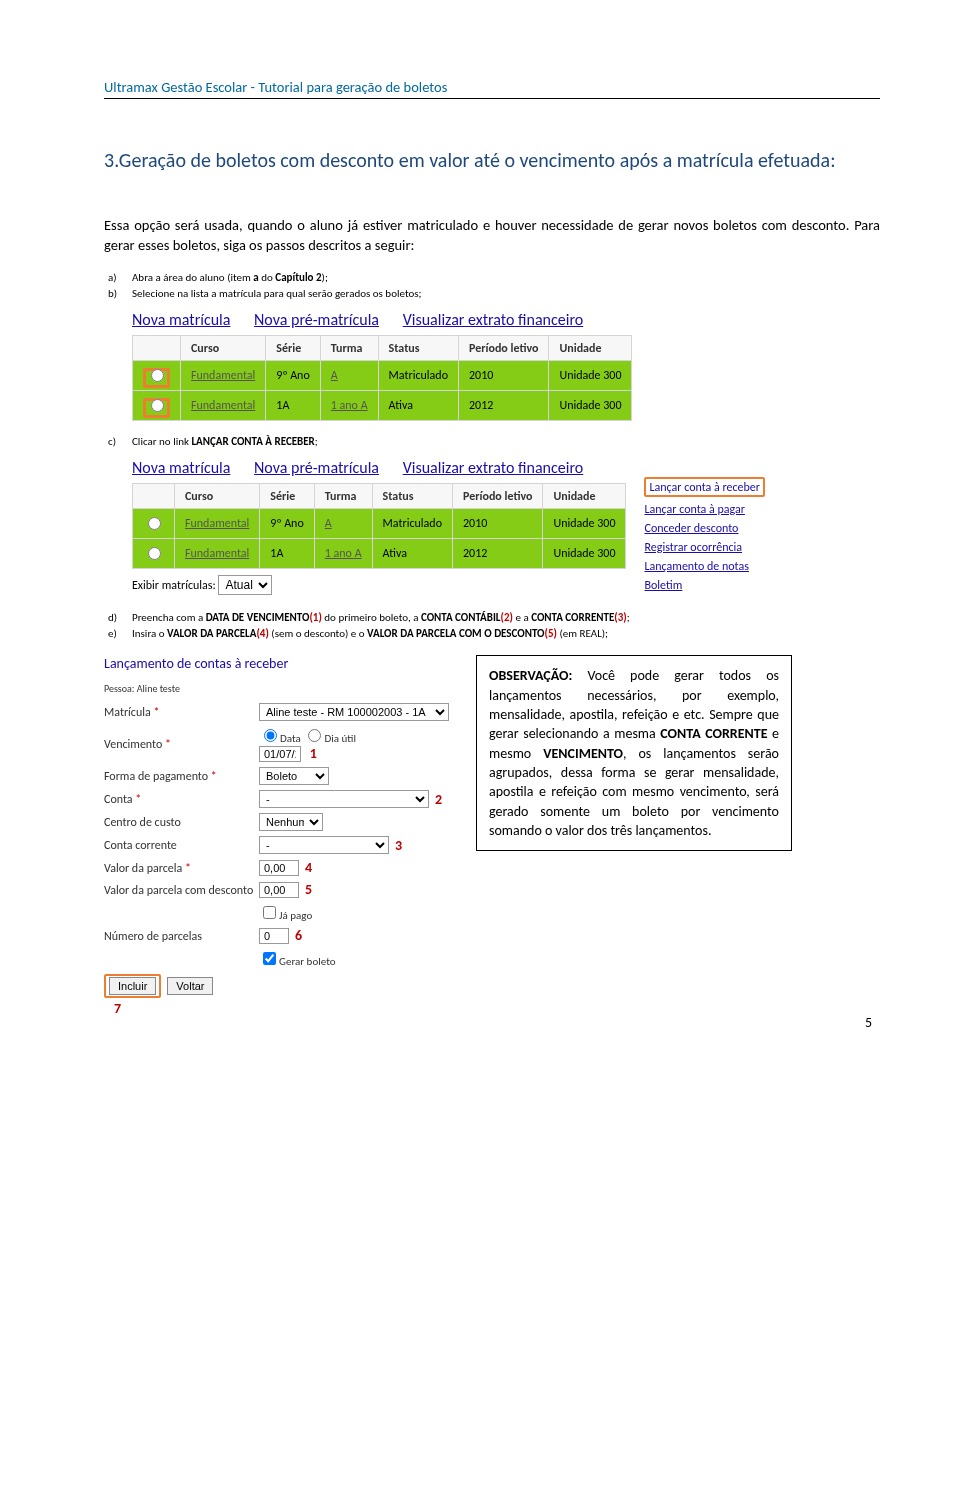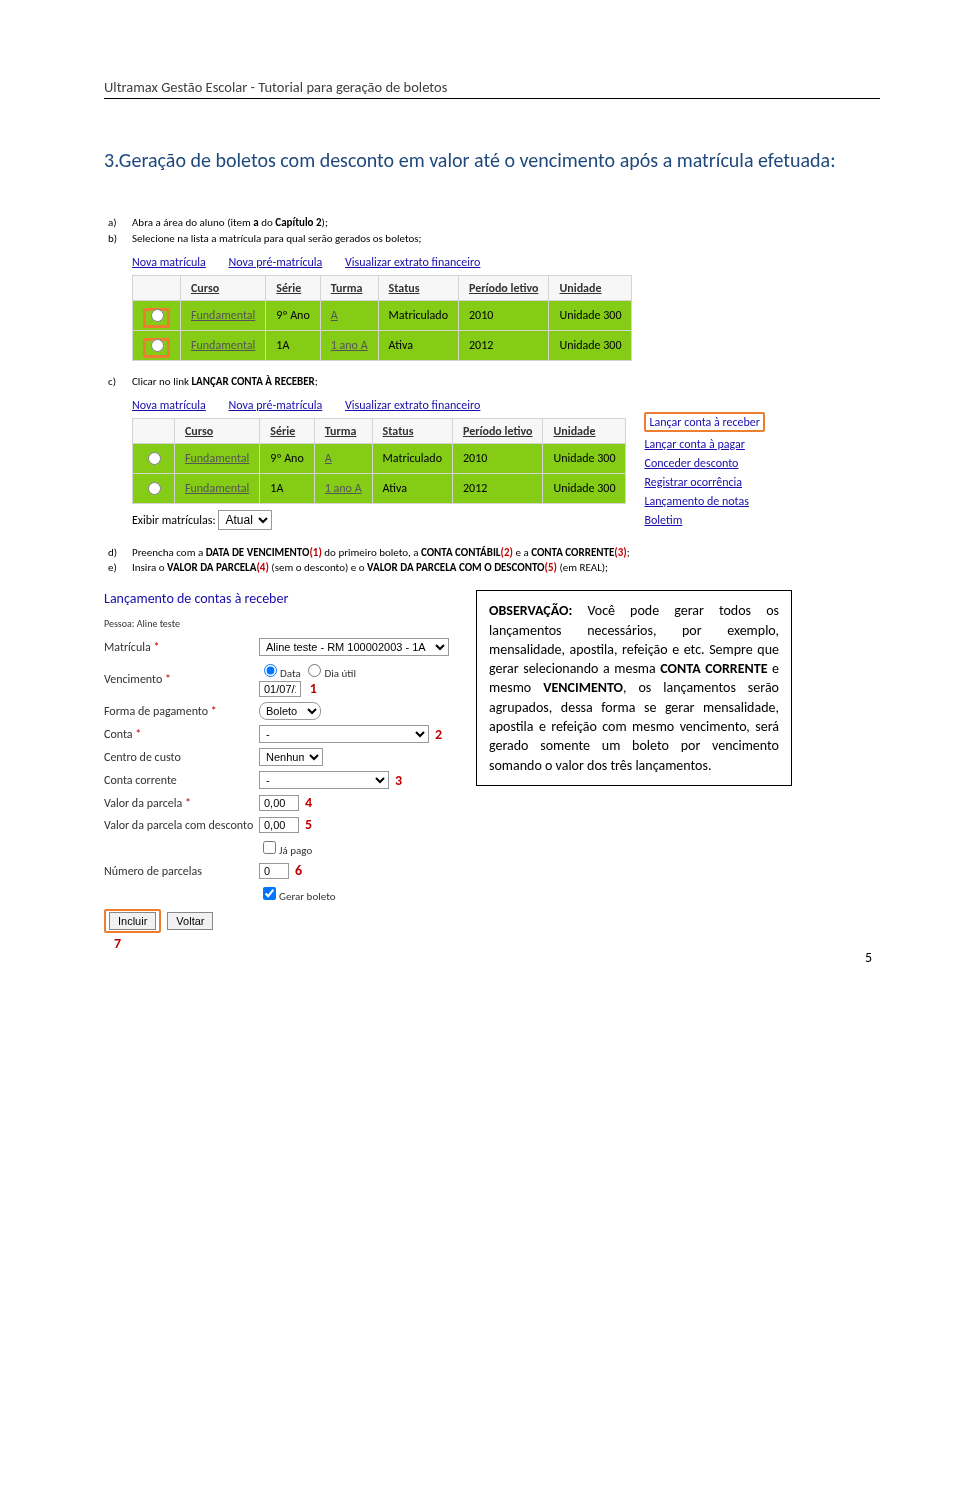--- a/index.html
+++ b/index.html
@@ -9,21 +9,21 @@
     background: #fff;
     color: #000;
     width: 960px;
   }
   .page {
     padding: 78px 80px 30px 104px;
     position: relative;
   }
   .header {
     font-size: 14.5px;
-    color: #404040;
+    color: #0369a1;
     border-bottom: 1px solid #000;
     padding-bottom: 2px;
     margin-bottom: 48px;
   }
   h2.section-title {
     font-size: 20px;
     color: #1f497d;
     font-weight: normal;
     margin: 0 0 42px 0;
     line-height: 1.35;
@@ -51,21 +51,21 @@
     position: absolute;
     left: -24px;
     width: 18px;
   }
   .bold { font-weight: bold; }
   .red { color: #c00000; }
   .screenshot {
     margin: 4px 0 14px 28px;
   }
   .links-row {
-    font-size: 12px;
+    font-size: 16px;
   }
   .links-row .lnk {
     color: #1a0dab;
     text-decoration: underline;
     margin-right: 20px;
     cursor: pointer;
   }
   .tbl {
     border-collapse: collapse;
     font-size: 12px;
@@ -74,21 +74,20 @@
   .tbl th, .tbl td {
     border: 1px solid #d4d4d4;
     padding: 5px 10px;
     text-align: left;
     background: #84cc16;
   }
   .tbl th {
     color: #333;
     font-weight: bold;
     background: #f7f7f7;
-    text-decoration: underline;
   }
   .tbl td.underline-cell { text-decoration: underline; color: #555; }
   .radio-cell {
     width: 30px;
     text-align: center;
   }
   .highlight-radio {
     border: 3px solid #ed7d31;
     border-radius: 2px;
   }
@@ -179,20 +178,21 @@
   }
 </style>
 </head>
 <body>
 
 <div class="page">
   <div class="header">Ultramax Gestão Escolar - Tutorial para geração de boletos</div>
 
   <h2 class="section-title">3.Geração de boletos com desconto em valor até o vencimento após a matrícula efetuada:</h2>
 
+  <p class="intro-para">Essa opção será usada, quando o aluno já estiver matriculado e houver necessidade de gerar novos boletos com desconto. Para gerar esses boletos, siga os passos descritos a seguir:</p>
 
   <ol class="alpha">
     <li data-letter="a)">
       <span>Abra a área do aluno (item </span><span class="bold">a</span><span> do </span><span class="bold">Capítulo 2</span><span>);</span>
     </li>
     <li data-letter="b)">Selecione na lista a matrícula para qual serão gerados os boletos;</li>
   </ol>
 
   <div class="screenshot">
     <div class="links-row">
@@ -315,21 +315,21 @@
         <div class="form-label"><span>Vencimento</span> <span class="star">*</span></div>
         <div>
           <label style="font-size:11px;"><input type="radio" checked="" style=""><span>Data</span></label>
           <label style="font-size:11px;"><input type="radio" style=""><span>Dia útil</span></label><br>
           <input class="inp" style="width: 42px;" value="01/07/12">
           <span class="number-marker">1</span>
         </div>
       </div>
       <div class="form-row">
         <div class="form-label"><span>Forma de pagamento</span> <span class="star">*</span></div>
-        <select class="sel" style="width:62px;border-radius:8px;"><option>Boleto</option></select>
+        <select class="sel" style="width:70px;"><option>Boleto</option></select>
       </div>
       <div class="form-row">
         <div class="form-label"><span>Conta</span> <span class="star">*</span></div>
         <select class="sel" style="width:170px;"><option>-</option></select>
         <span class="number-marker">2</span>
       </div>
       <div class="form-row">
         <div class="form-label"><span>Centro de custo</span></div>
         <select class="sel" style="width:64px;"><option>Nenhum</option></select>
       </div>

